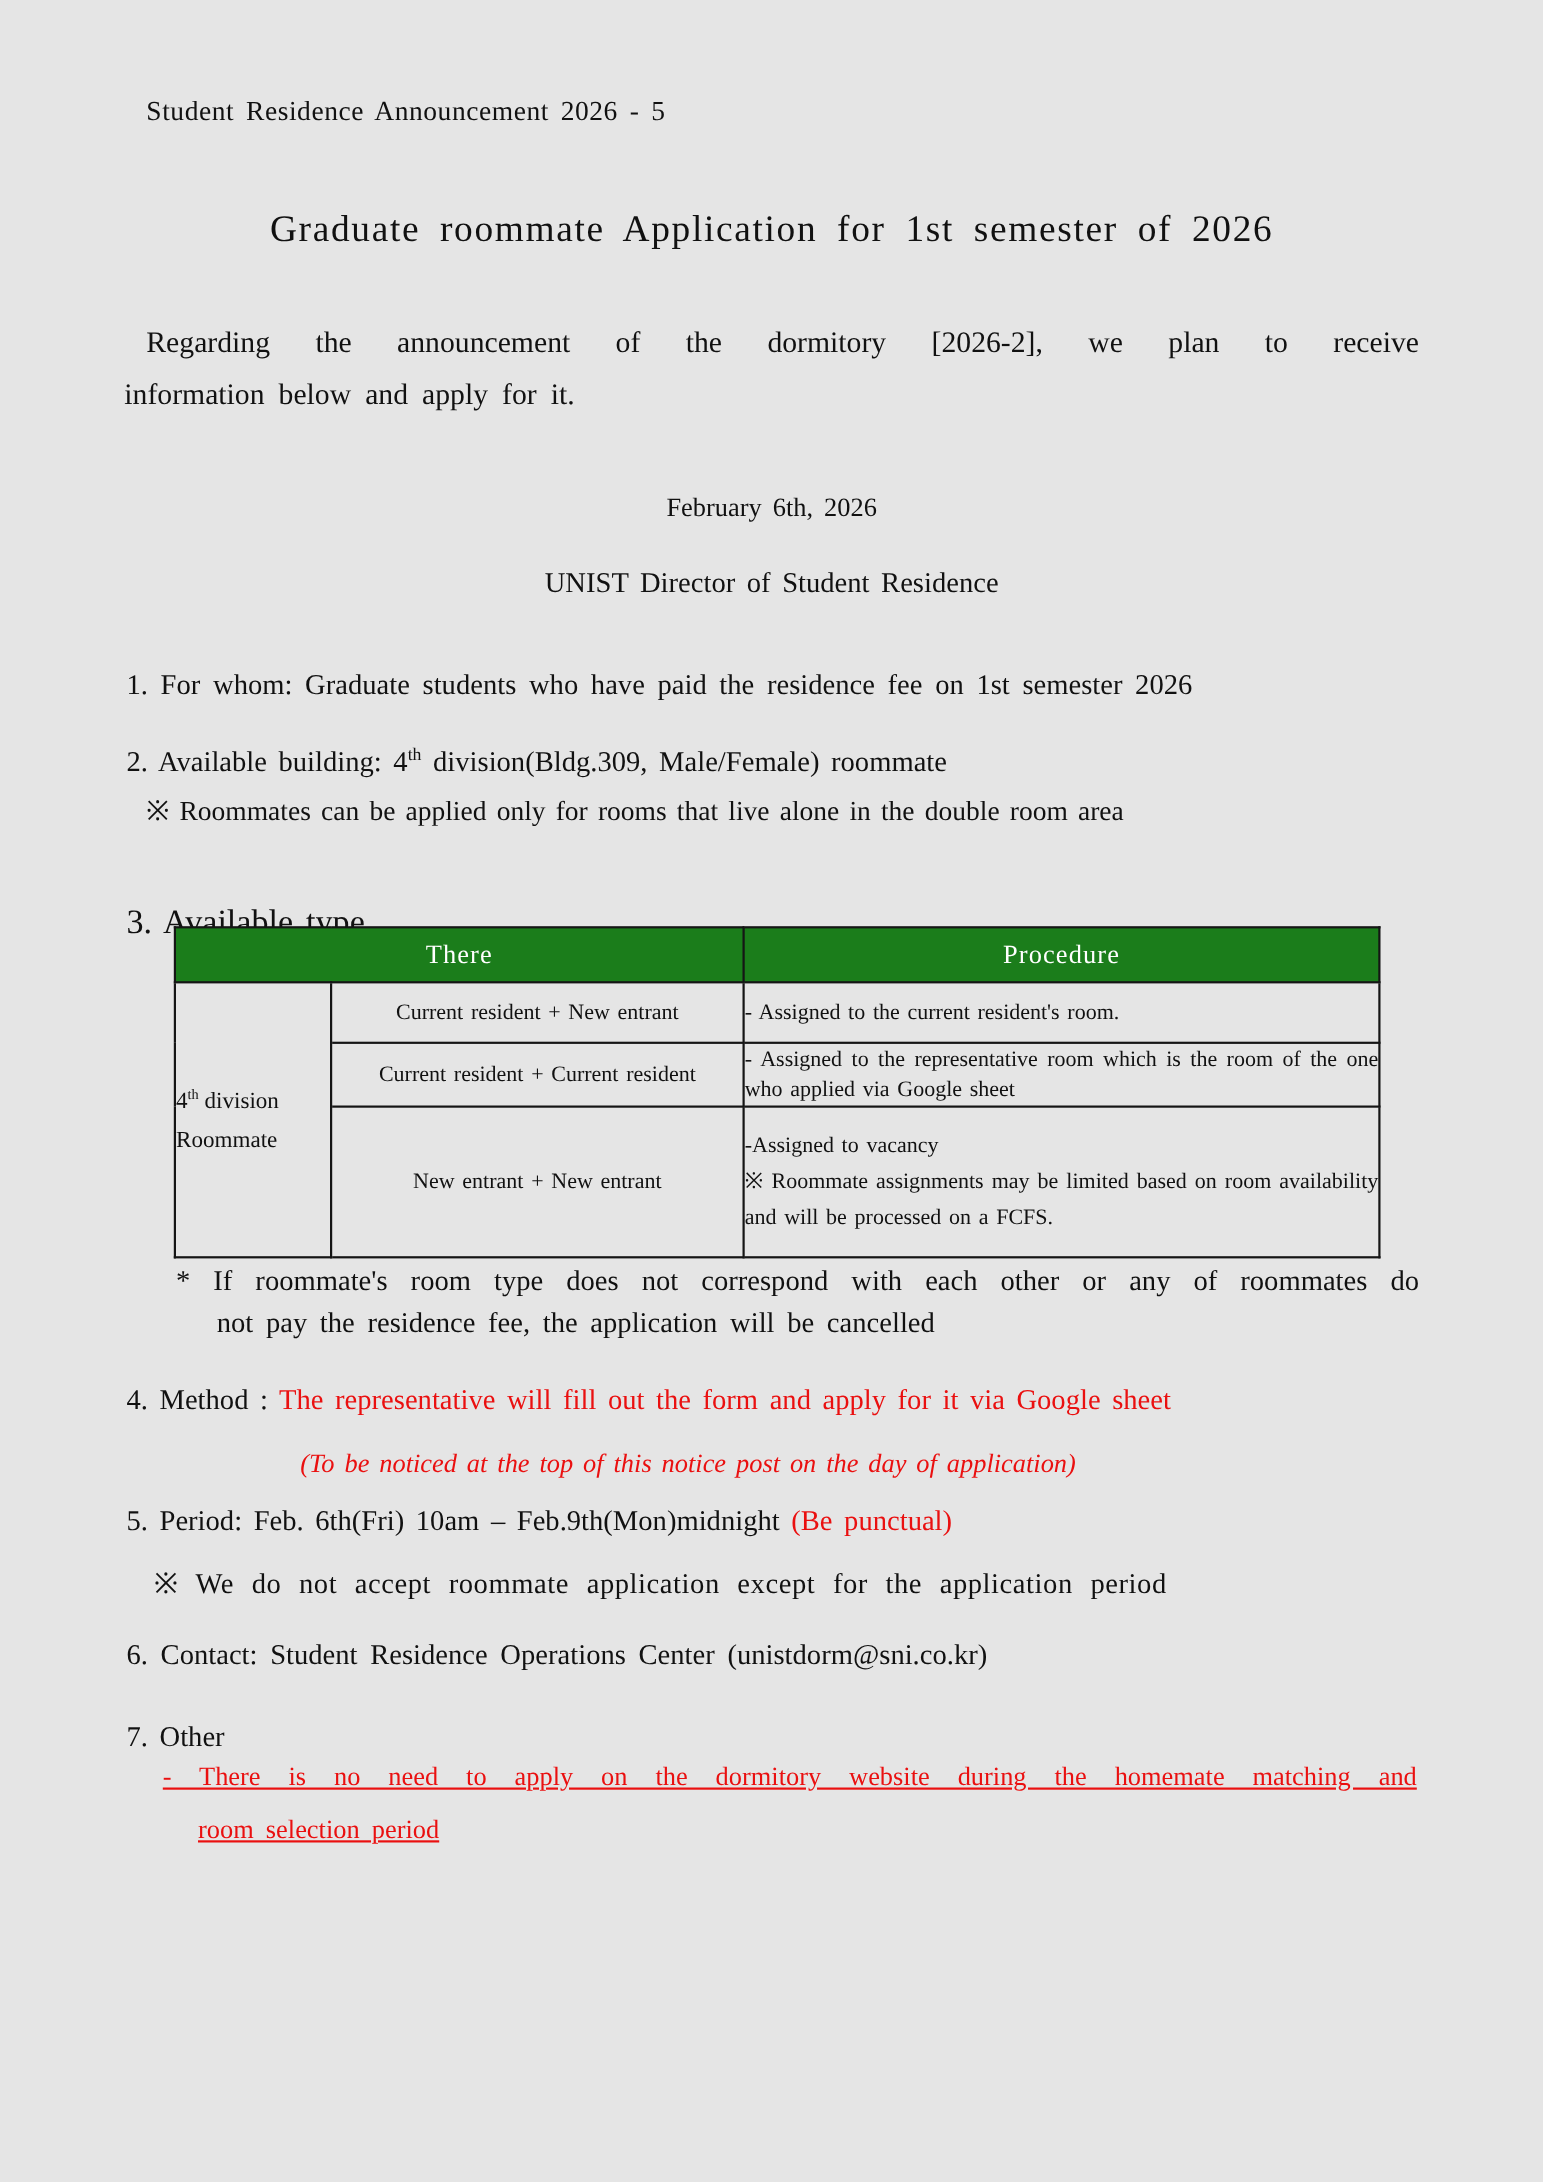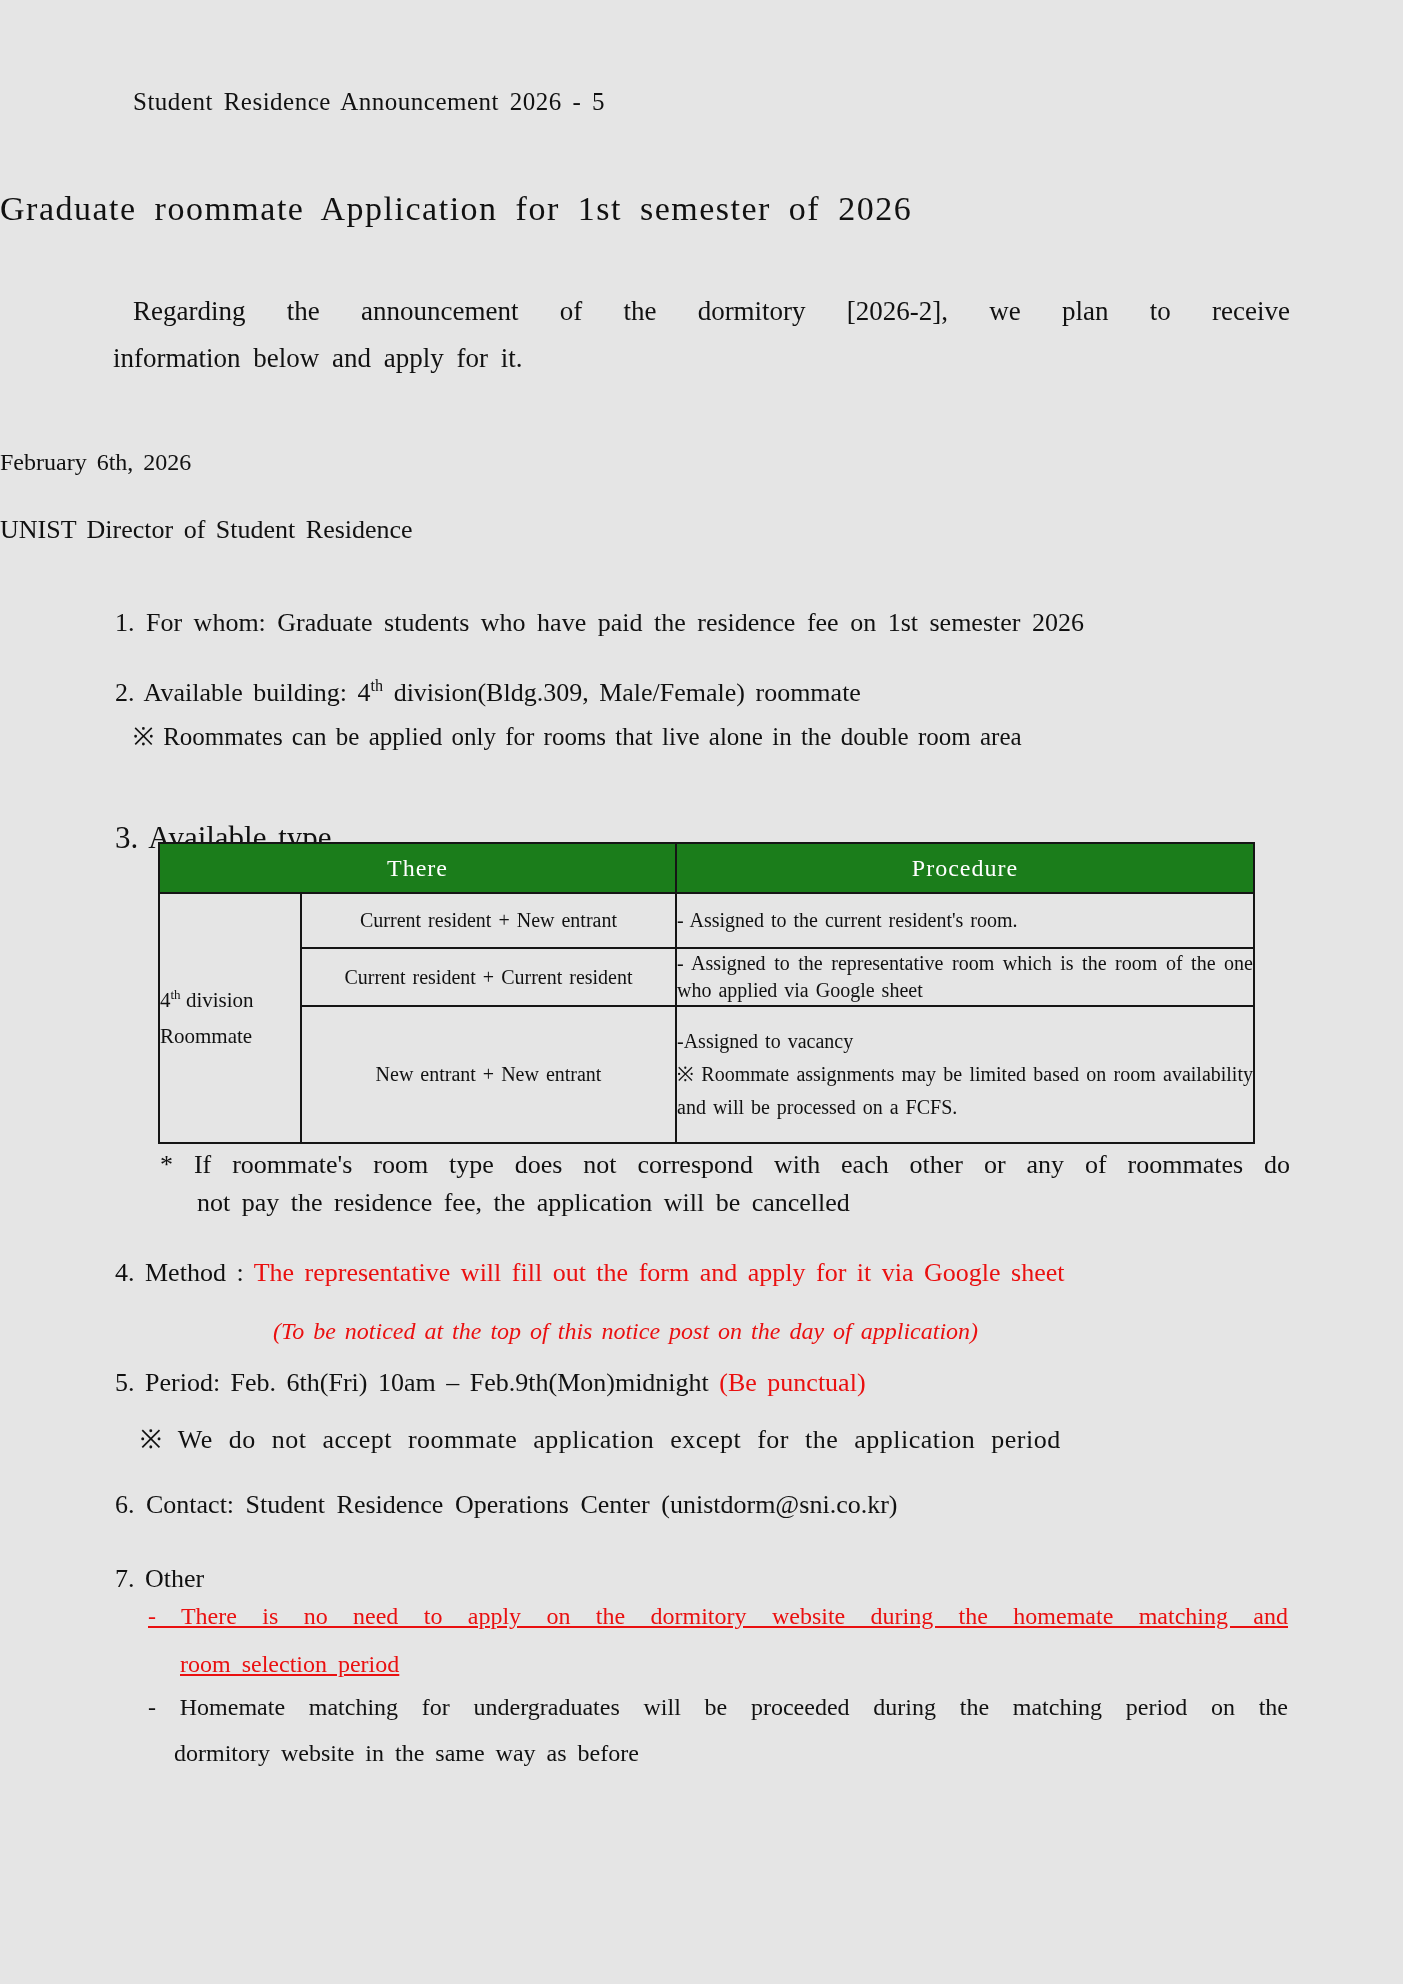--- a/index.html
+++ b/index.html
@@ -5,21 +5,21 @@
   html,body{margin:0;padding:0;background:#ffffff;}
   .page{
     position:relative;
     width:1403px;height:1984px;
     background:#e5e5e5;
     font-family:"Liberation Serif","DejaVu Serif",serif;
     color:#111111;
     overflow:hidden;
   }
   .abs{position:absolute;}
-  .center{left:0;width:1403px;text-align:left;}
+  .center{left:0;width:1403px;text-align:center;}
   .jl{text-align:justify;text-align-last:justify;}
   .just{text-align:justify;}
   .red{color:#ea1010;}
   sup.s{font-size:0.62em;vertical-align:super;line-height:0;}
 
   .hdr{top:88px;left:133px;font-size:25px;letter-spacing:0.5px;word-spacing:4px;}
   .title{top:190px;font-size:34px;letter-spacing:1.5px;word-spacing:8px;}
   .intro{top:288px;left:113px;width:1177px;font-size:27px;line-height:47px;word-spacing:6px;}
   .intro .ind{text-indent:20px;}
   .dateline{top:449px;font-size:24px;word-spacing:4px;}
@@ -135,18 +135,14 @@
 
   <div class="abs s6">6. Contact: Student Residence Operations Center (unistdorm@sni.co.kr)</div>
 
   <div class="abs s7">7. Other</div>
 
   <div class="abs b1 red">
     <div class="jl">- There is no need to apply on the dormitory website during the homemate matching and</div>
     <div class="l2">room selection period</div>
   </div>
 
-  <div class="abs b2">
-    <div class="jl">- Homemate matching for undergraduates will be proceeded during the matching period on the</div>
-    <div class="l2">dormitory website in the same way as before</div>
-  </div>
 
 </div>
 
 </body></html>

